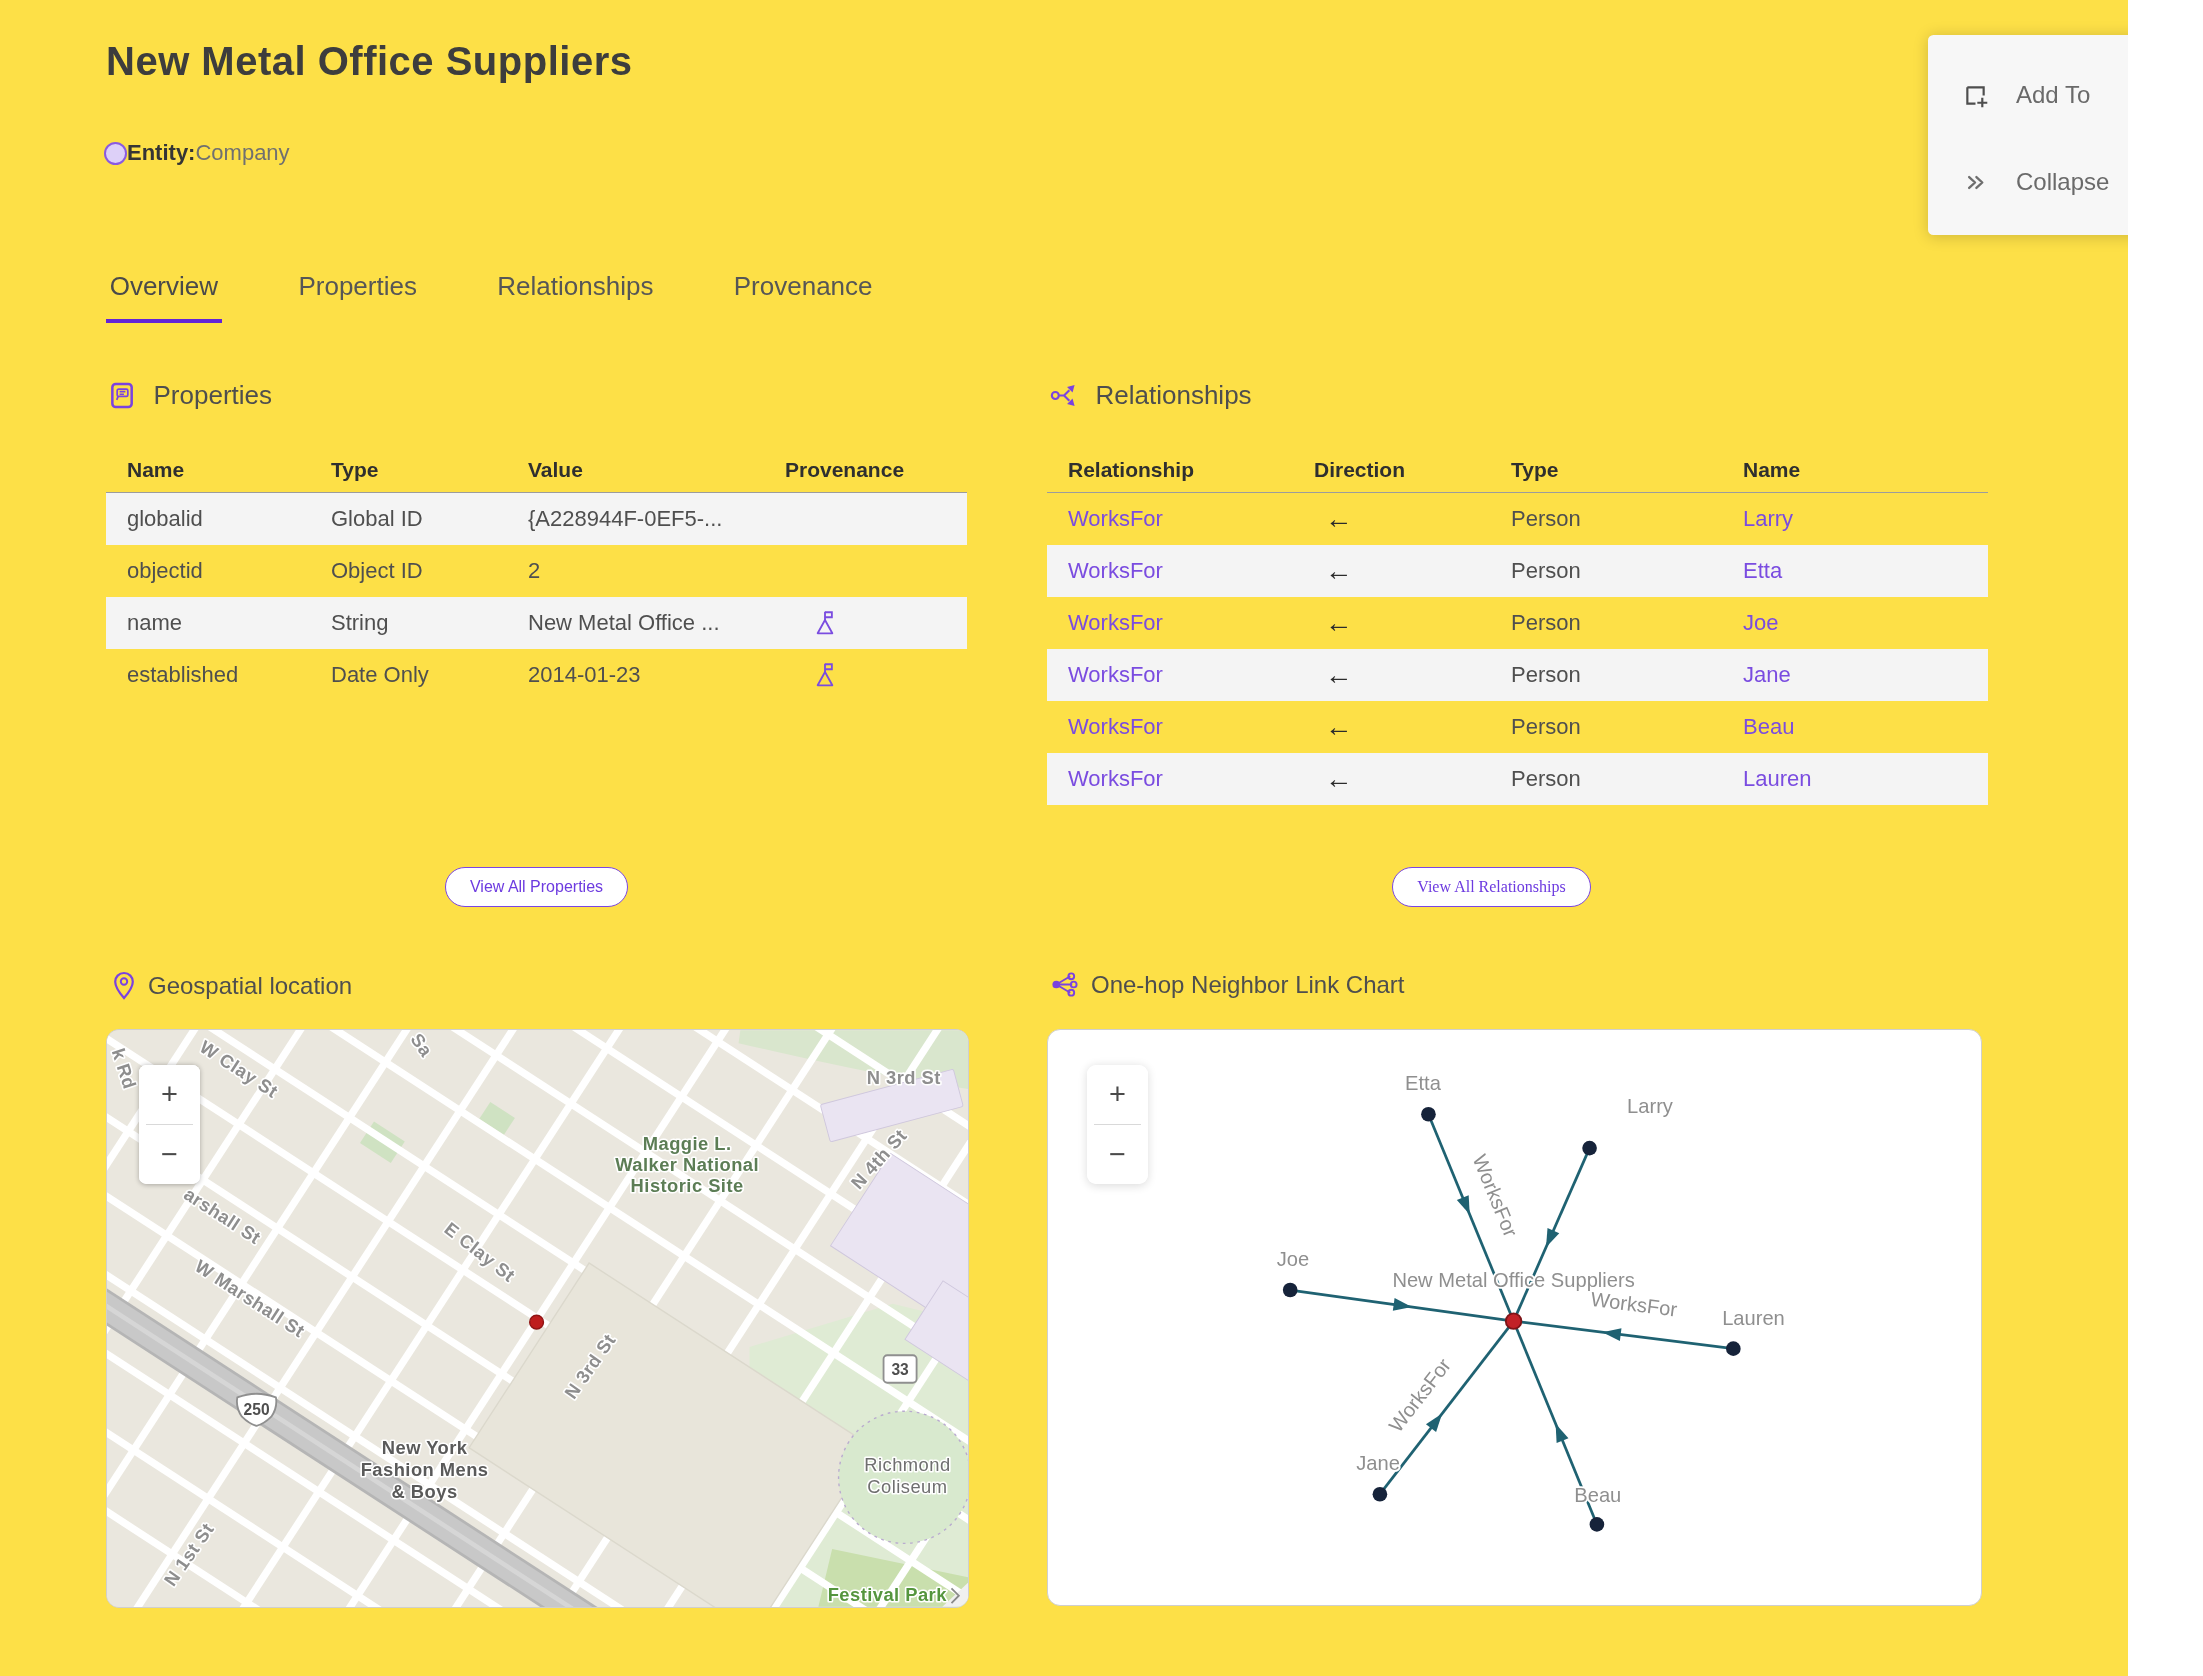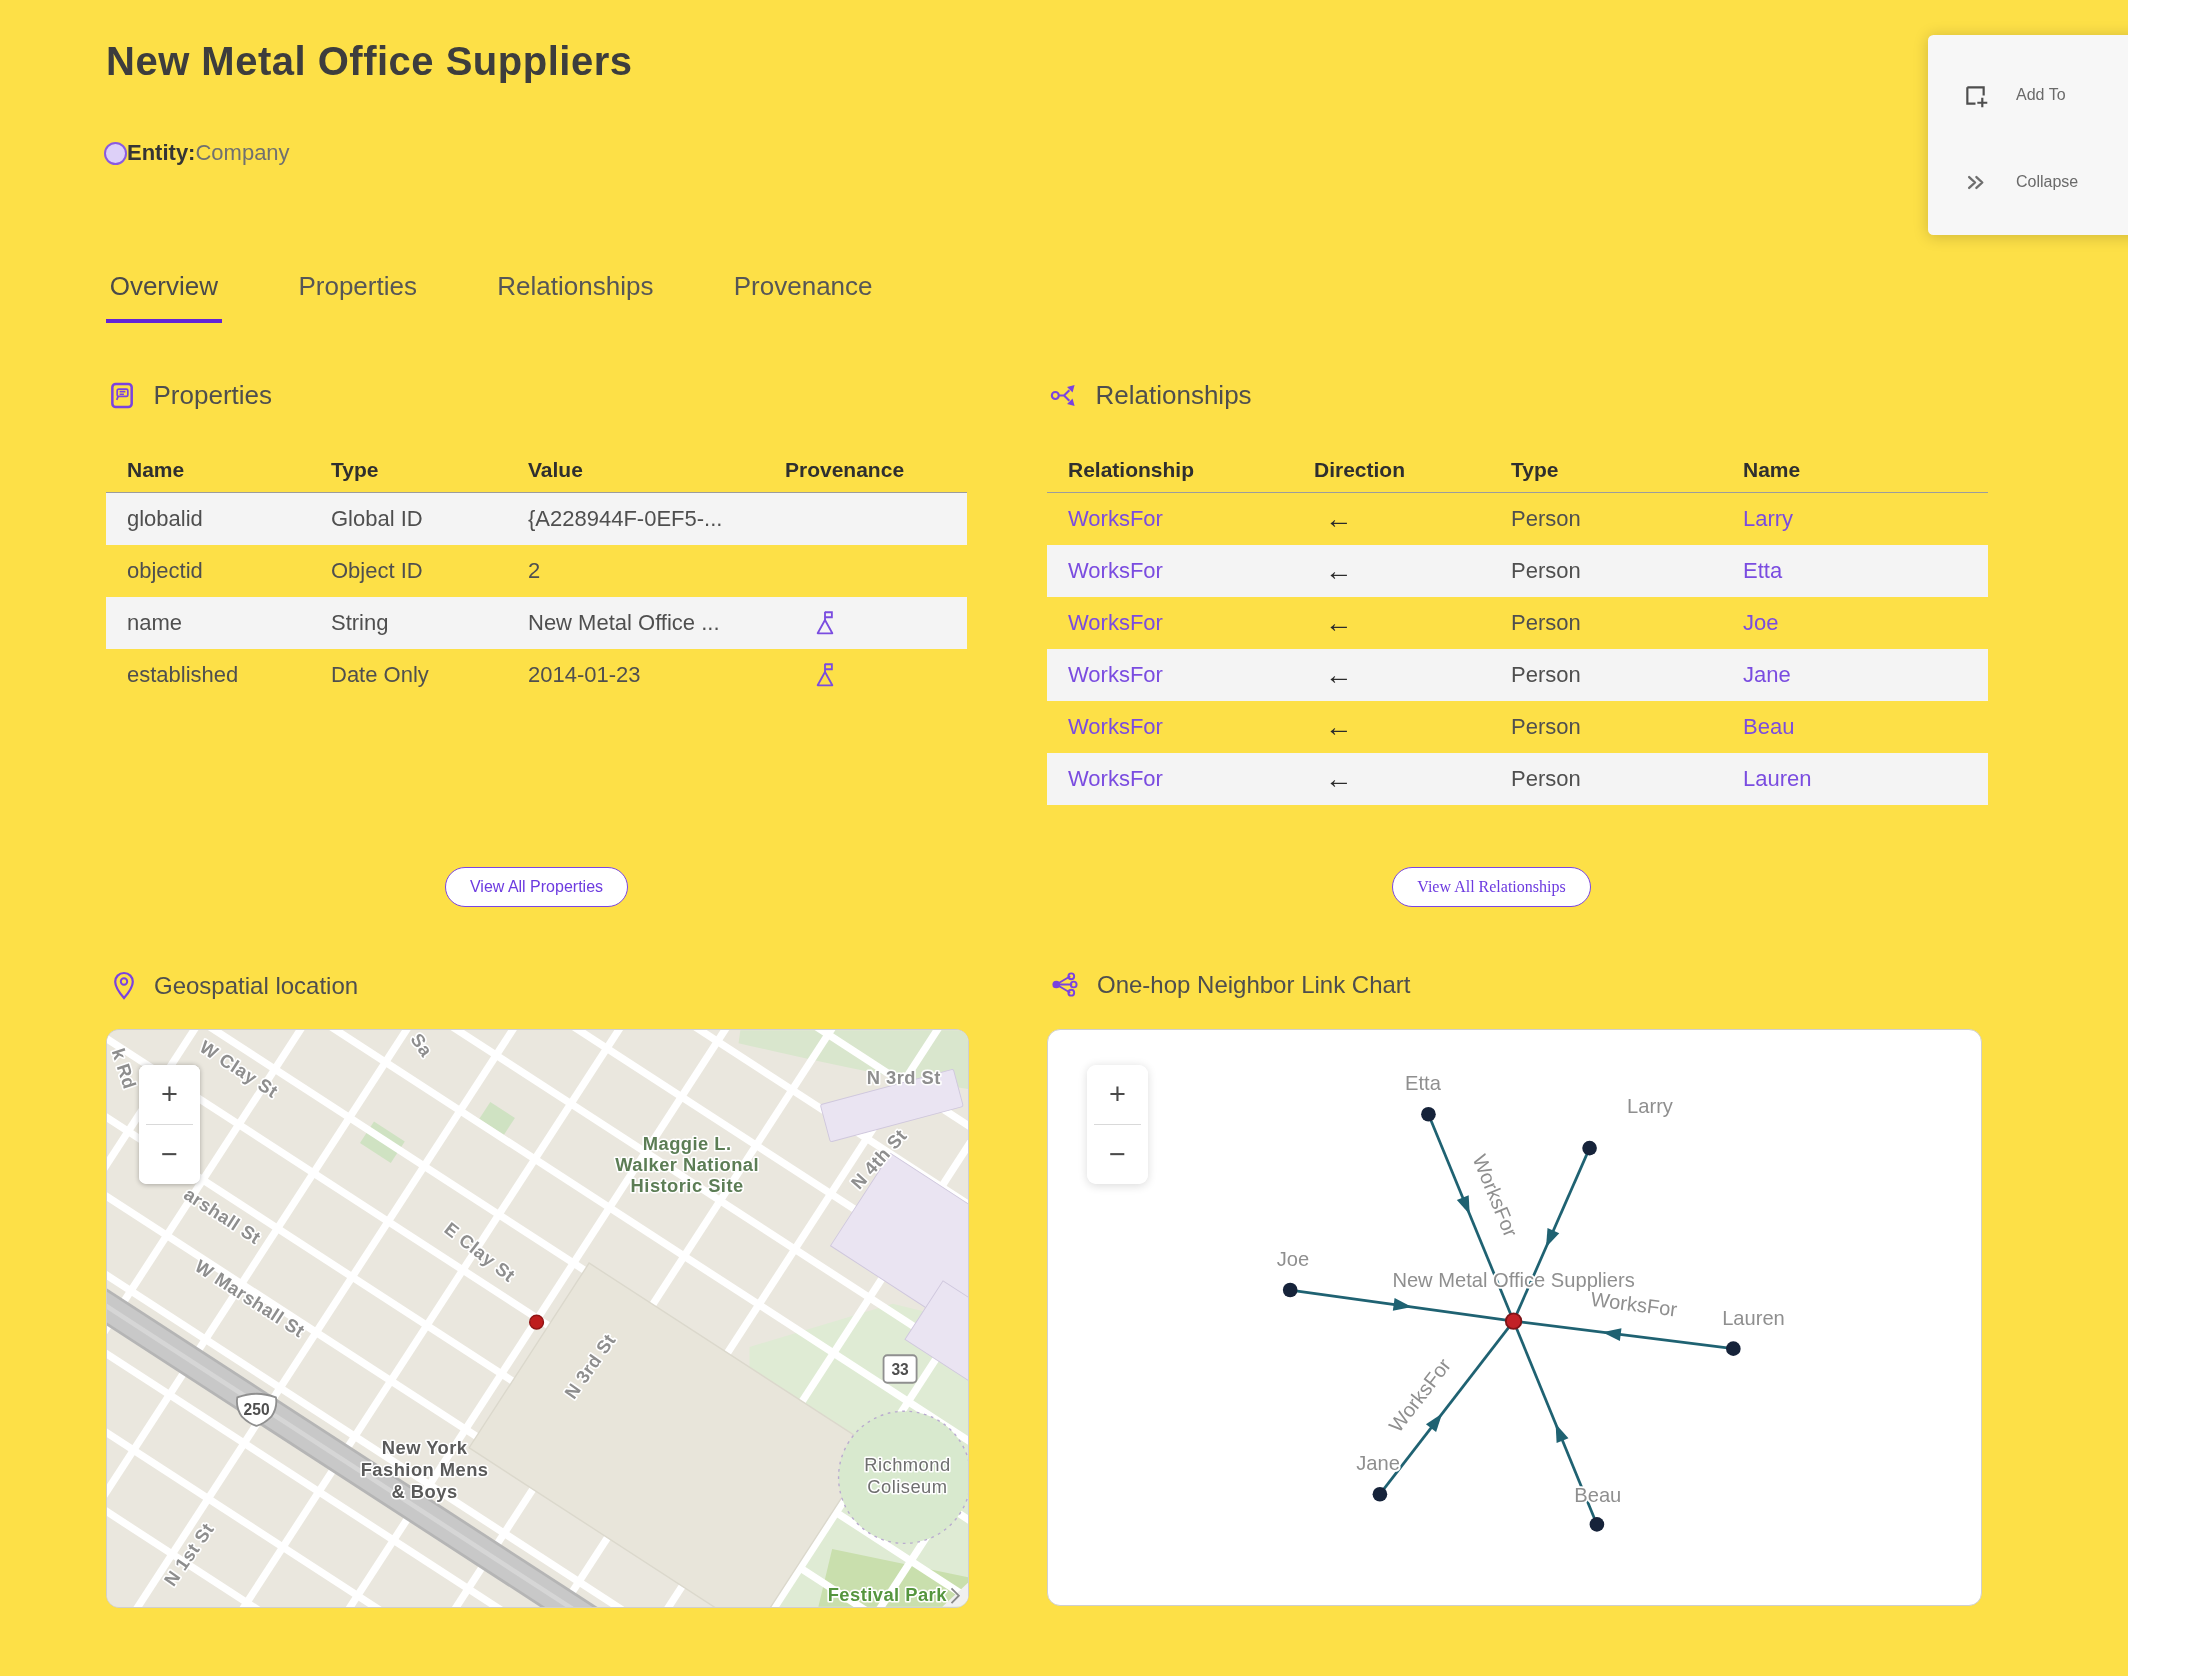--- a/index.html
+++ b/index.html
@@ -9,31 +9,31 @@
   
   .page-title{position:absolute;left:106px;top:39px;font-size:40px;font-weight:600;color:#3d3d3d;letter-spacing:0.5px;}
   .entity-row{position:absolute;left:104px;top:140px;display:flex;align-items:center;font-size:22px;}
   .entity-dot{width:19px;height:19px;border-radius:50%;border:2.3px solid #8a5ae0;background:#ddd0f8;}
   .entity-label{font-weight:700;color:#353535;}
   .entity-type{color:#707070;}
 
   
   .action-card{position:absolute;left:1928px;top:35px;width:228px;height:200px;background:#f7f7f7;
                border-radius:5.5px;box-shadow:0 1.8px 14.7px rgba(0,0,0,.18);padding-top:16.5px;box-sizing:border-box;}
-  .action-item{height:87px;display:flex;align-items:center;gap:26px;padding-left:33px;font-size:16px;color:#6a6a6a;cursor:pointer;}
+  .action-item{height:87px;display:flex;align-items:center;gap:26px;padding-left:33px;font-size:24px;color:#6a6a6a;cursor:pointer;}
   .action-item svg{flex:0 0 auto;}
 
   
   .tabs{position:absolute;left:106px;top:271px;display:flex;gap:73px;font-size:26px;color:#565656;}
   .tab{padding:0 3.7px 17.4px 3.7px;cursor:pointer;border-bottom:4.6px solid transparent;}
   .tab.active{border-bottom-color:#6324d6;color:#4a4a4a;}
 
   
   .sec-head{position:absolute;display:flex;align-items:center;gap:16.5px;font-size:26px;color:#4e4e4e;}
-  .sub-head{position:absolute;display:flex;align-items:center;gap:18px;font-size:24px;color:#4e4e4e;}
+  .sub-head{position:absolute;display:flex;align-items:center;gap:12px;font-size:24px;color:#4e4e4e;}
 
   
   .table{position:absolute;font-size:22px;}
   .t-head{display:grid;height:44px;align-items:center;font-weight:700;font-size:21px;color:#2f2f2f;border-bottom:0.9px solid #9c9c9c;}
   .trow{display:grid;height:52px;align-items:center;color:#4f4f4f;}
   .trow.stripe{background:#f4f4f4;}
   .pgrid{grid-template-columns:225px 197px 257px 1fr;}
   .rgrid{grid-template-columns:267px 197px 232px 1fr;}
   .c1{padding-left:21px;}
   .arrow-cell{font-size:27.5px;color:#2b2b2b;padding-left:11px;}

